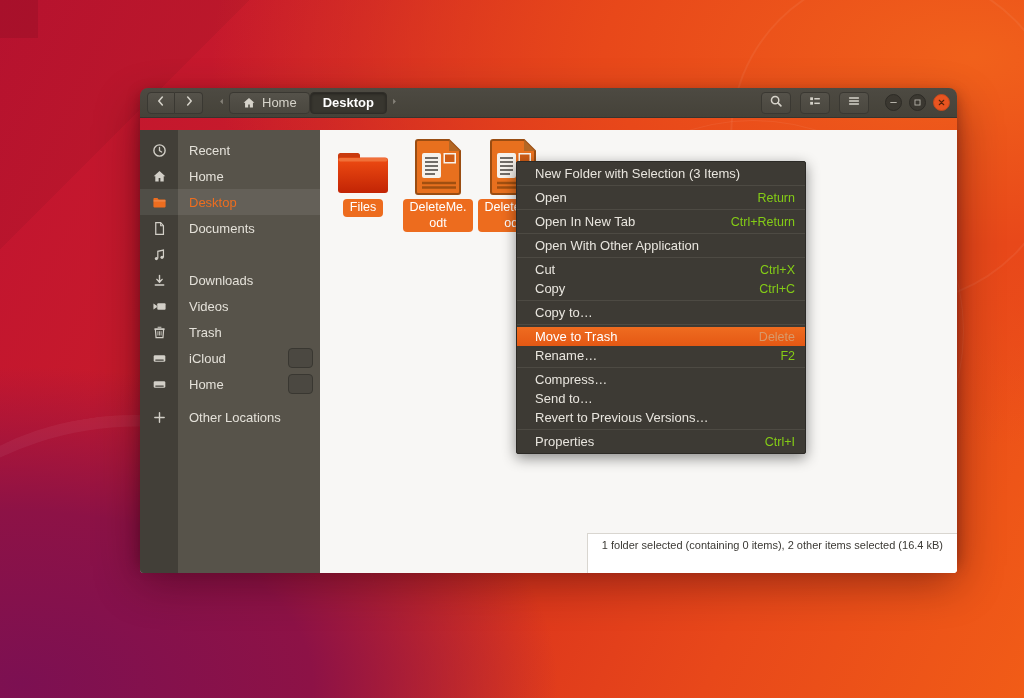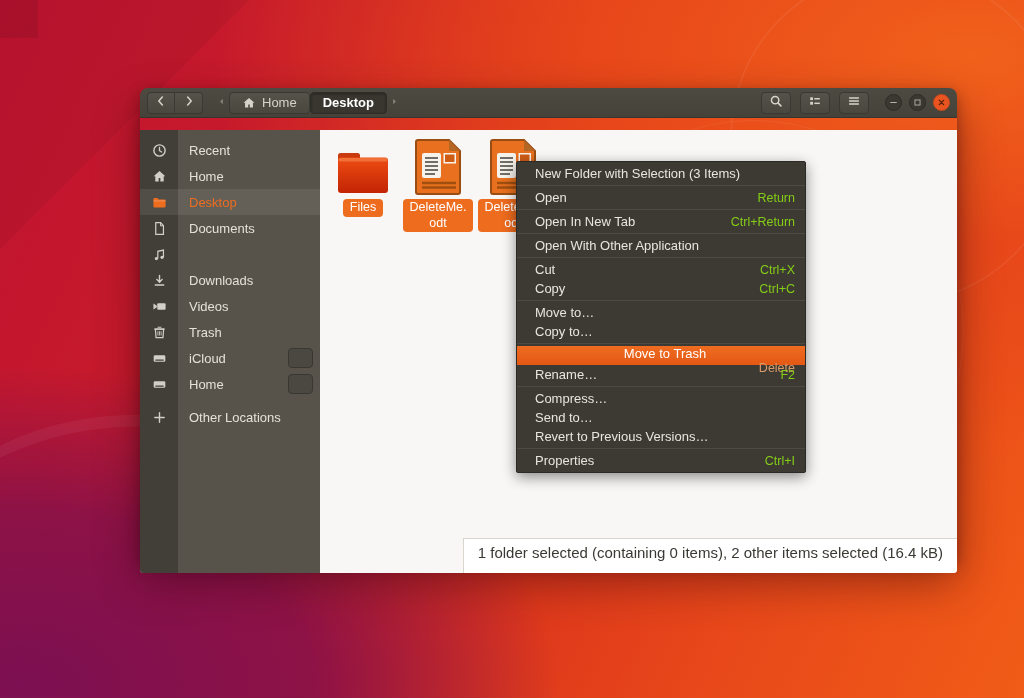--- a/index.html
+++ b/index.html
@@ -83,28 +83,28 @@
   .file-label{background:#ed6c1e;color:#ffffff;border-radius:4px;padding:1px 7px;
     font-size:12.5px;line-height:1.25;text-align:center;margin-top:3px;white-space:nowrap;}
 
   
   .context-menu{position:absolute;left:196px;top:31px;width:290px;background:#3d3a34;
     border:1px solid #2c2a26;border-radius:2px;box-shadow:0 4px 14px rgba(0,0,0,0.45);
     z-index:5;padding:2px 0;box-sizing:border-box;color:#e8e5de;font-size:13px;}
   .menu-item{display:flex;align-items:center;padding:0 10px 0 18px;height:19px;cursor:default;}
   .menu-item .m-label{white-space:nowrap;}
   .menu-item .shortcut{margin-left:auto;color:#84cc16;font-size:12.5px;}
-  .menu-item.highlighted{background:linear-gradient(#ef6c20,#e45814);color:#ffffff;flex-direction:column;}
+  .menu-item.highlighted{background:linear-gradient(#ef6c20,#e45814);color:#ffffff;}
   .menu-item.highlighted .shortcut{color:#d99a6a;}
   .menu-sep{height:1px;background:#4d4a43;margin:2px 0;}
 
   
   .status-bar{position:absolute;right:0;bottom:0;background:#ffffff;
     border:1px solid #d9d6d0;border-right:none;border-bottom:none;
-    padding:5px 14px 12px;font-size:15px;color:#3b3934;white-space:nowrap;z-index:2;}
+    padding:5px 14px 22px;font-size:11px;color:#3b3934;white-space:nowrap;z-index:2;}
 </style>
 </head>
 <body>
 
 <div class="wallpaper">
   <div class="corner-square"></div>
   <div class="decor-x"></div>
   <div class="decor-circle dc1"></div>
   <div class="decor-circle dc2"></div>
   <div class="decor-circle dc3"></div>
@@ -390,24 +390,20 @@
   <div class="menu-item">
     <span class="m-label">Cut</span>
     <span class="shortcut">Ctrl+X</span>
   </div>
 
   <div class="menu-item">
     <span class="m-label">Copy</span>
     <span class="shortcut">Ctrl+C</span>
   </div>
 <div class="menu-sep"></div>
-  <div class="menu-item">
-    <span class="m-label">Move to…</span>
-    <span class="shortcut"></span>
-  </div>
 
   <div class="menu-item">
     <span class="m-label">Copy to…</span>
     <span class="shortcut"></span>
   </div>
 <div class="menu-sep"></div>
   <div class="menu-item highlighted">
     <span class="m-label">Move to Trash</span>
     <span class="shortcut">Delete</span>
   </div>

